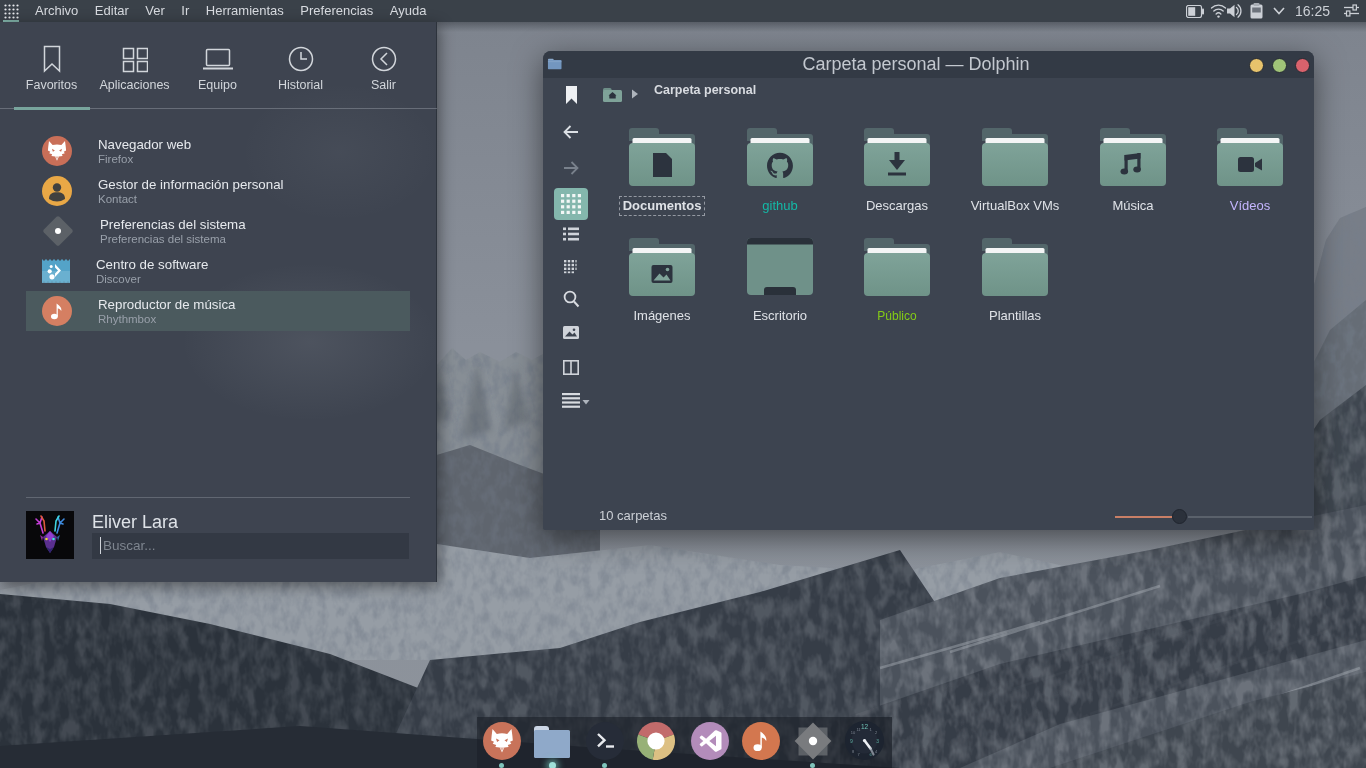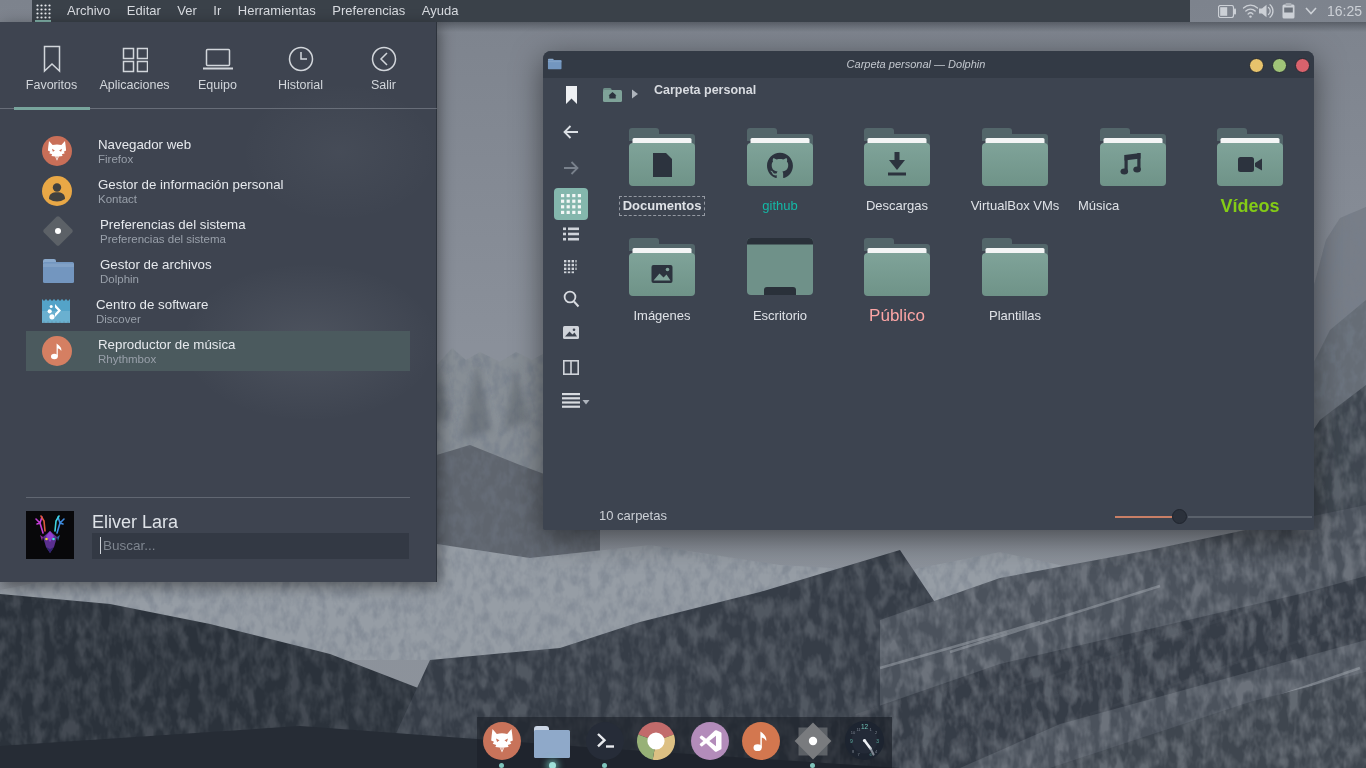--- a/index.html
+++ b/index.html
@@ -78,21 +78,21 @@
   <polygon points="700,768 1000,664 1300,594 1366,576 1366,640 1060,724 960,768" fill="#aeb4bb" filter="url(#rocktex)" opacity="0.2"></polygon>
 
   <polygon points="0,746 300,726 600,748 900,768 0,768" fill="#262c35"></polygon>
 
   <polygon points="1050,768 1250,702 1366,672 1366,768" fill="#3f464f"></polygon>
   <polygon points="1050,768 1250,702 1366,672 1366,768" fill="#b2b8bf" filter="url(#rocktex)" opacity="0.22"></polygon>
 </svg>
 
 <div class="abs" style="left:0;top:22px;width:1366px;height:10px;background:linear-gradient(rgba(20,24,30,0.35),rgba(20,24,30,0));"></div>
 
-<div class="abs" id="menubar" style="left:0;top:0;width:1158px;height:22px;background:#3a4149;color:#d8dbe0;font-size:13px;margin-left:32px;">
+<div class="abs" id="menubar" style="left:0;top:0;width:1366px;height:22px;background:#3a4149;color:#d8dbe0;font-size:13px;">
   <svg class="abs" style="left:3px;top:3px" width="16" height="16" viewBox="0 0 16 16">
     <g fill="#e8eaee">
       <circle cx="2.5" cy="2.5" r="1.1"></circle>
         <circle cx="6.5" cy="2.5" r="1.1"></circle>
         <circle cx="10.5" cy="2.5" r="1.1"></circle>
         <circle cx="14.5" cy="2.5" r="1.1"></circle>
       <circle cx="2.5" cy="6.5" r="1.1"></circle>
         <circle cx="6.5" cy="6.5" r="1.1"></circle>
         <circle cx="10.5" cy="6.5" r="1.1"></circle>
         <circle cx="14.5" cy="6.5" r="1.1"></circle>
@@ -232,31 +232,20 @@
         <svg width="34" height="34" viewBox="0 0 34 34">
           <rect x="6" y="6" width="22" height="22" rx="2" transform="rotate(45 17 17)" fill="#5c6167"></rect>
           <circle cx="17" cy="17" r="3" fill="#fff"></circle>
         </svg>
       <div class="rt">
           <div class="t1">Preferencias del sistema</div>
           <div class="t2">Preferencias del sistema</div>
         </div>
       </div>
     <div class="row">
-        <svg width="34" height="32" viewBox="0 0 34 32">
-          <path d="M 2 6 Q 2 4 4 4 H 13 Q 15 4 15 6 V 8 H 2 Z" fill="#8aa9cc"></path>
-          <rect x="2" y="7" width="31" height="21" rx="1.5" fill="#7396bf"></rect>
-          <path d="M 2 8.5 H 33 V 12 H 2 Z" fill="#8aa9cc" opacity="0.6"></path>
-        </svg>
-      <div class="rt">
-          <div class="t1">Gestor de archivos</div>
-          <div class="t2">Dolphin</div>
-        </div>
-      </div>
-    <div class="row">
         <svg width="30" height="30" viewBox="0 0 30 30">
           <path d="M 1 3 l 2 2 2 -2 2 2 2 -2 2 2 2 -2 2 2 2 -2 2 2 2 -2 2 2 2 -2 2 2 2 -2 v 24 l -2 -2 -2 2 -2 -2 -2 2 -2 -2 -2 2 -2 -2 -2 2 -2 -2 -2 2 -2 -2 -2 2 -2 -2 -2 2 Z" fill="#54a3c8"></path>
           <rect x="1" y="15" width="28" height="12" fill="#6fb3d2" opacity="0.8"></rect>
           <path d="M 14 8 L 20 14.5 L 14 21 L 14 17.5 L 17 14.5 L 14 11.5 Z" fill="#fff"></path>
           <circle cx="10.2" cy="10.5" r="1.5" fill="#fff"></circle>
           <circle cx="8.7" cy="15.3" r="2.1" fill="#fff"></circle>
           <circle cx="11" cy="20.8" r="2.6" fill="#fff"></circle>
         </svg>
       <div class="rt">
           <div class="t1">Centro de software</div>
@@ -326,21 +315,21 @@
     </g>
   </defs>
     </svg>
 
   <div class="abs" style="left:0;top:0;width:771px;height:27px;background:#333a45;border-radius:8px 8px 0 0;">
     <svg class="abs" style="left:4px;top:6px" width="15" height="14" viewBox="0 0 34 32">
         <path d="M 2 6 Q 2 4 4 4 H 13 Q 15 4 15 6 V 8 H 2 Z" fill="#8aa9cc"></path>
         <rect x="2" y="7" width="31" height="21" rx="1.5" fill="#7396bf"></rect>
         <path d="M 2 8.5 H 33 V 12 H 2 Z" fill="#8aa9cc" opacity="0.6"></path>
       </svg>
-    <div style="text-align:center;line-height:26px;font-size:11px;color:#c3c8cf;padding-right:25px;font-style:italic;">Carpeta personal — Dolphin</div>
+    <div style="text-align:center;line-height:26px;font-size:18px;color:#c3c8cf;padding-right:25px;">Carpeta personal — Dolphin</div>
     <div class="abs" style="left:705.5px;top:6.5px;width:15px;height:15px;border-radius:50%;background:#e7c36c;border:1px solid #252a33;box-sizing:border-box;"></div>
     <div class="abs" style="left:728.5px;top:6.5px;width:15px;height:15px;border-radius:50%;background:#a0c378;border:1px solid #252a33;box-sizing:border-box;"></div>
     <div class="abs" style="left:751.5px;top:6.5px;width:15px;height:15px;border-radius:50%;background:#d9626c;border:1px solid #252a33;box-sizing:border-box;"></div>
   </div>
 
   <svg class="abs" style="left:23px;top:35px" width="11" height="18" viewBox="0 0 11 18">
       <path d="M 0 0 H 11 V 18 L 5.5 12.5 L 0 18 Z" fill="#eef0f3"></path>
     </svg>
   <svg class="abs" style="left:60px;top:36px" width="19" height="15" viewBox="0 0 19 15">
     <path d="M 0 2.5 Q 0 1 1.5 1 H 7 Q 8.5 1 8.5 2.5 V 4 H 0 Z" fill="#6d8e87"></path>
@@ -457,44 +446,44 @@
       </svg>
     <div class="abs" style="left:413px;top:145px;width:118px;text-align:center;"><span style="display:inline-block;border:1px solid transparent;padding:1px 3px;font-size:13px;color:#dfe2e7;line-height:16px;">VirtualBox VMs</span></div>
     <svg class="abs" style="left:557px;top:76px" width="66" height="59" viewBox="0 0 66 59">
         <use href="#folder"></use>
         <rect x="24.5" y="28" width="3.2" height="16" fill="#2c333e"></rect>
         <rect x="37.3" y="26" width="3.2" height="16" fill="#2c333e"></rect>
         <polygon points="24.5,28 40.5,26 40.5,31.5 24.5,33.5" fill="#2c333e"></polygon>
         <ellipse cx="24.3" cy="44.5" rx="3.8" ry="3" fill="#2c333e"></ellipse>
         <ellipse cx="37.1" cy="42.5" rx="3.8" ry="3" fill="#2c333e"></ellipse>
       </svg>
-    <div class="abs" style="left:531px;top:145px;width:118px;"><span style="display:inline-block;border:1px solid transparent;padding:1px 3px;font-size:13px;color:#dfe2e7;line-height:16px;">Música</span></div>
+    <div class="abs" style="left:531px;top:145px;width:118px;text-align:center;"><span style="display:inline-block;border:1px solid transparent;padding:1px 3px;font-size:13px;color:#dfe2e7;line-height:16px;">Música</span></div>
     <svg class="abs" style="left:674px;top:76px" width="66" height="59" viewBox="0 0 66 59">
         <use href="#folder"></use>
         <rect x="21" y="30" width="16" height="15" rx="2.5" fill="#2c333e"></rect>
         <polygon points="38,36 45,31.5 45,43.5 38,39.5" fill="#2c333e"></polygon>
       </svg>
-    <div class="abs" style="left:648px;top:145px;width:118px;text-align:center;"><span style="display:inline-block;border:1px solid transparent;padding:1px 3px;font-size:18px;color:#84cc16;line-height:16px;font-weight:bold;">Vídeos</span></div>
+    <div class="abs" style="left:648px;top:145px;width:118px;text-align:center;"><span style="display:inline-block;border:1px solid transparent;padding:1px 3px;font-size:13px;color:#c4b5fd;line-height:16px;">Vídeos</span></div>
     <svg class="abs" style="left:86px;top:186px" width="66" height="59" viewBox="0 0 66 59">
         <use href="#folder"></use>
         <rect x="22.5" y="28" width="21" height="18" rx="2" fill="#2c333e"></rect>
         <polygon points="24.5,43.5 30.5,36.5 34.5,40.5 37.5,37.5 41.5,43.5" fill="#7fa399"></polygon>
         <circle cx="38.5" cy="32.5" r="1.8" fill="#7fa399"></circle>
       </svg>
     <div class="abs" style="left:60px;top:255px;width:118px;text-align:center;"><span style="display:inline-block;border:1px solid transparent;padding:1px 3px;font-size:13px;color:#dfe2e7;line-height:16px;">Imágenes</span></div>
     <svg class="abs" style="left:204px;top:186px" width="66" height="59" viewBox="0 0 66 59">
         <path d="M 0 5 Q 0 1 4 1 H 62 Q 66 1 66 5 V 54 Q 66 58 62 58 H 4 Q 0 58 0 54 Z" fill="#6f9189"></path>
         <path d="M 0 5 Q 0 1 4 1 H 62 Q 66 1 66 5 V 7.5 H 0 Z" fill="#2a313a"></path>
         <path d="M 17 53 Q 17 50 20 50 H 46 Q 49 50 49 53 V 58 H 17 Z" fill="#2a313a"></path>
       </svg>
     <div class="abs" style="left:178px;top:255px;width:118px;text-align:center;"><span style="display:inline-block;border:1px solid transparent;padding:1px 3px;font-size:13px;color:#dfe2e7;line-height:16px;">Escritorio</span></div>
     <svg class="abs" style="left:321px;top:186px" width="66" height="59" viewBox="0 0 66 59">
         <use href="#folder"></use>
       </svg>
-    <div class="abs" style="left:295px;top:255px;width:118px;text-align:center;"><span style="display:inline-block;border:1px solid transparent;padding:1px 3px;font-size:17px;color:#fca5a5;line-height:16px;">Público</span></div>
+    <div class="abs" style="left:295px;top:255px;width:118px;text-align:center;"><span style="display:inline-block;border:1px solid transparent;padding:1px 3px;font-size:12px;color:#84cc16;line-height:16px;">Público</span></div>
     <svg class="abs" style="left:439px;top:186px" width="66" height="59" viewBox="0 0 66 59">
         <use href="#folder"></use>
       </svg>
     <div class="abs" style="left:413px;top:255px;width:118px;text-align:center;"><span style="display:inline-block;border:1px solid transparent;padding:1px 3px;font-size:13px;color:#dfe2e7;line-height:16px;">Plantillas</span></div>
   </div>
 
   <div class="abs" style="left:56px;top:457px;font-size:13px;color:#ccd0d6;">10 carpetas</div>
   <div class="abs" style="left:572px;top:465px;width:57px;height:2px;background:#c97f66;"></div>
   <div class="abs" style="left:645px;top:465px;width:124px;height:2px;background:#5a616b;"></div>
   <div class="abs" style="left:629px;top:458px;width:15px;height:15px;border-radius:50%;background:#2b313b;border:1px solid #20252e;box-sizing:border-box;"></div>

